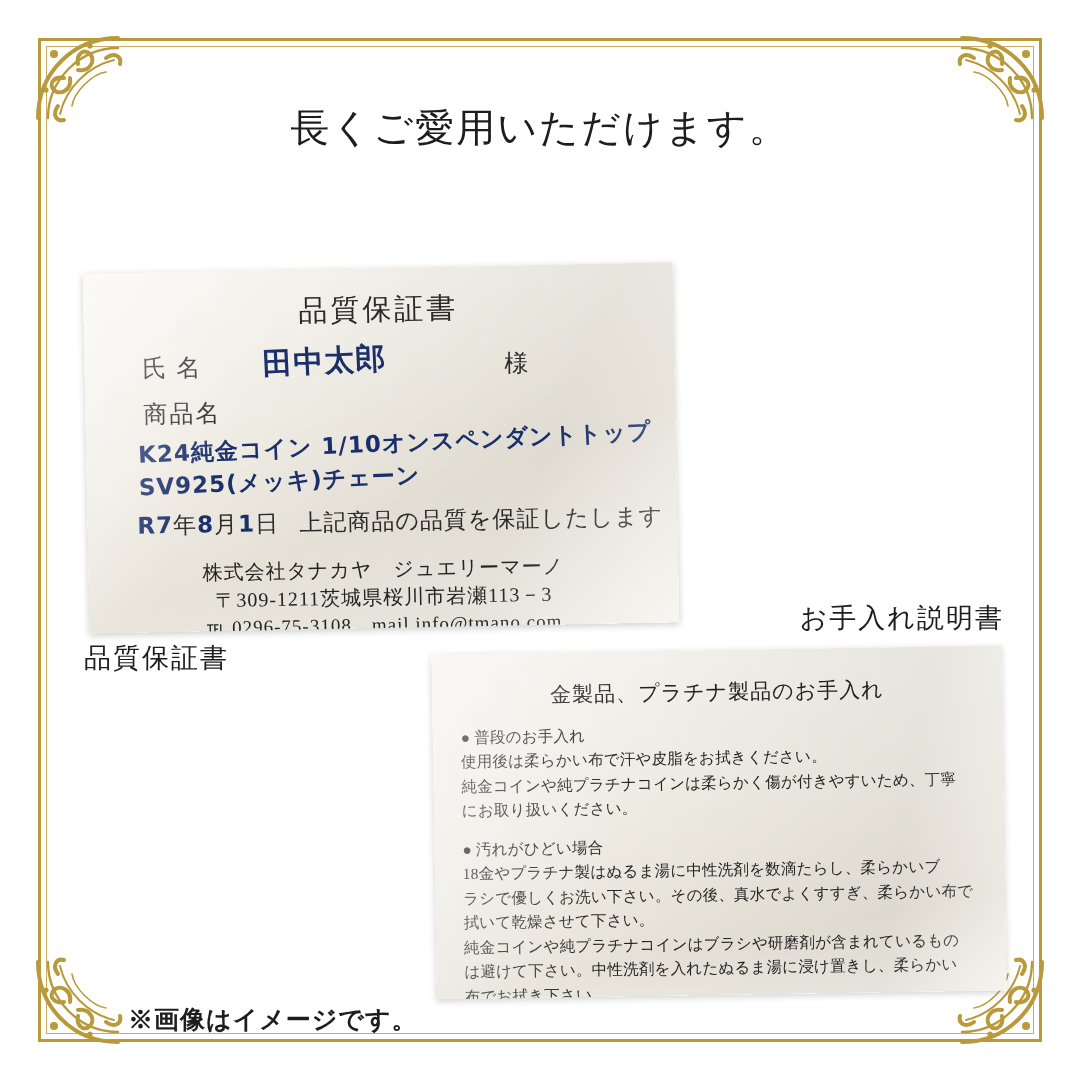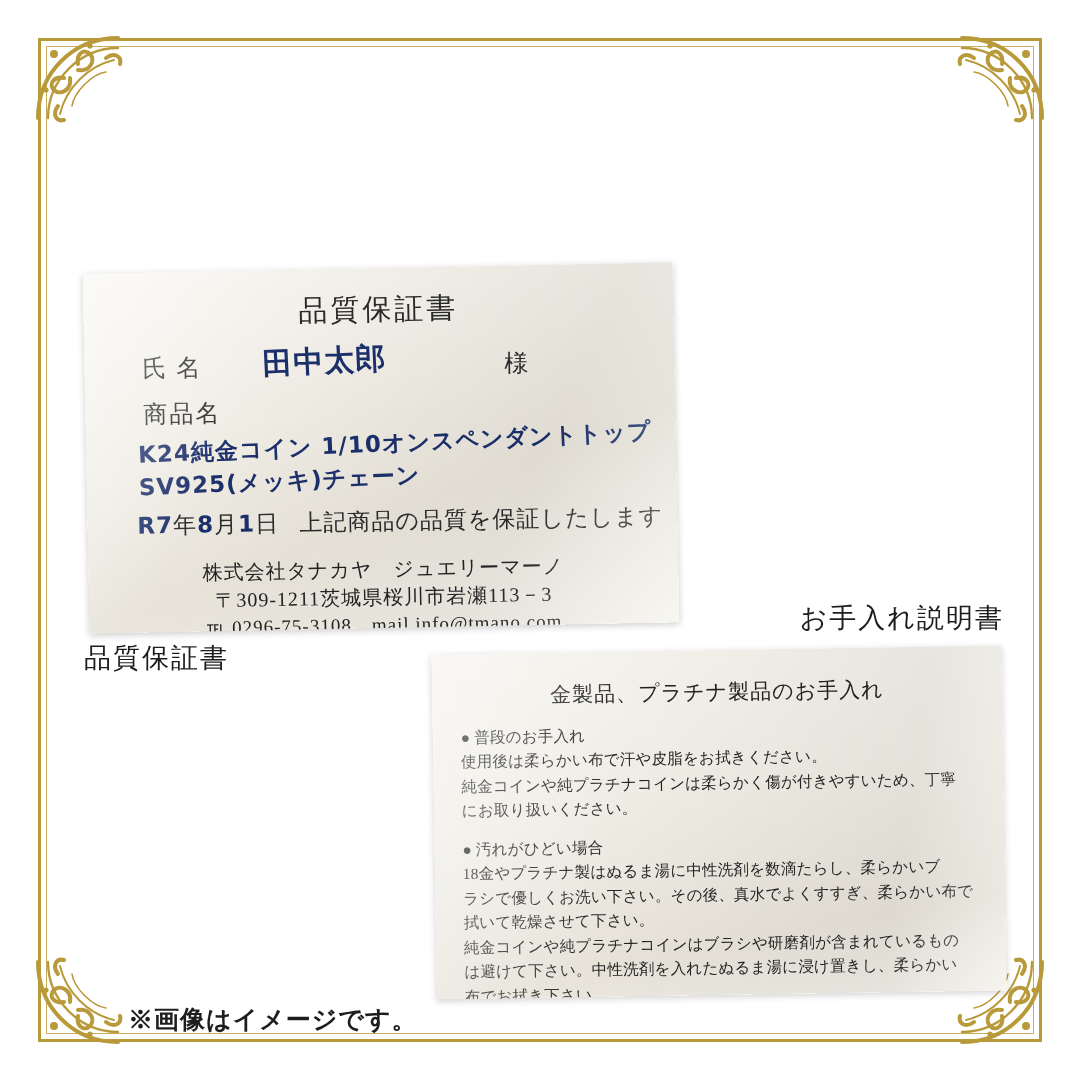--- a/index.html
+++ b/index.html
@@ -304,20 +304,21 @@
       <g fill="#b99a3a">
         <circle cx="36" cy="36" r="4"></circle>
         <circle cx="72" cy="28" r="2.6"></circle>
         <circle cx="28" cy="72" r="2.6"></circle>
       </g>
     </svg>
   </div>
 </div>
 
 <div class="headline">
+  <span class="l2">長くご愛用いただけます。</span>
 </div>
 
 <div class="warranty-card">
   <div class="wc-title">品質保証書</div>
 
   <div class="wc-row wc-label-name">氏 名</div>
   <div class="wc-cust-name hand">田中太郎</div>
   <div class="wc-sama">様</div>
 
   <div class="wc-row wc-label-item">商品名</div>

